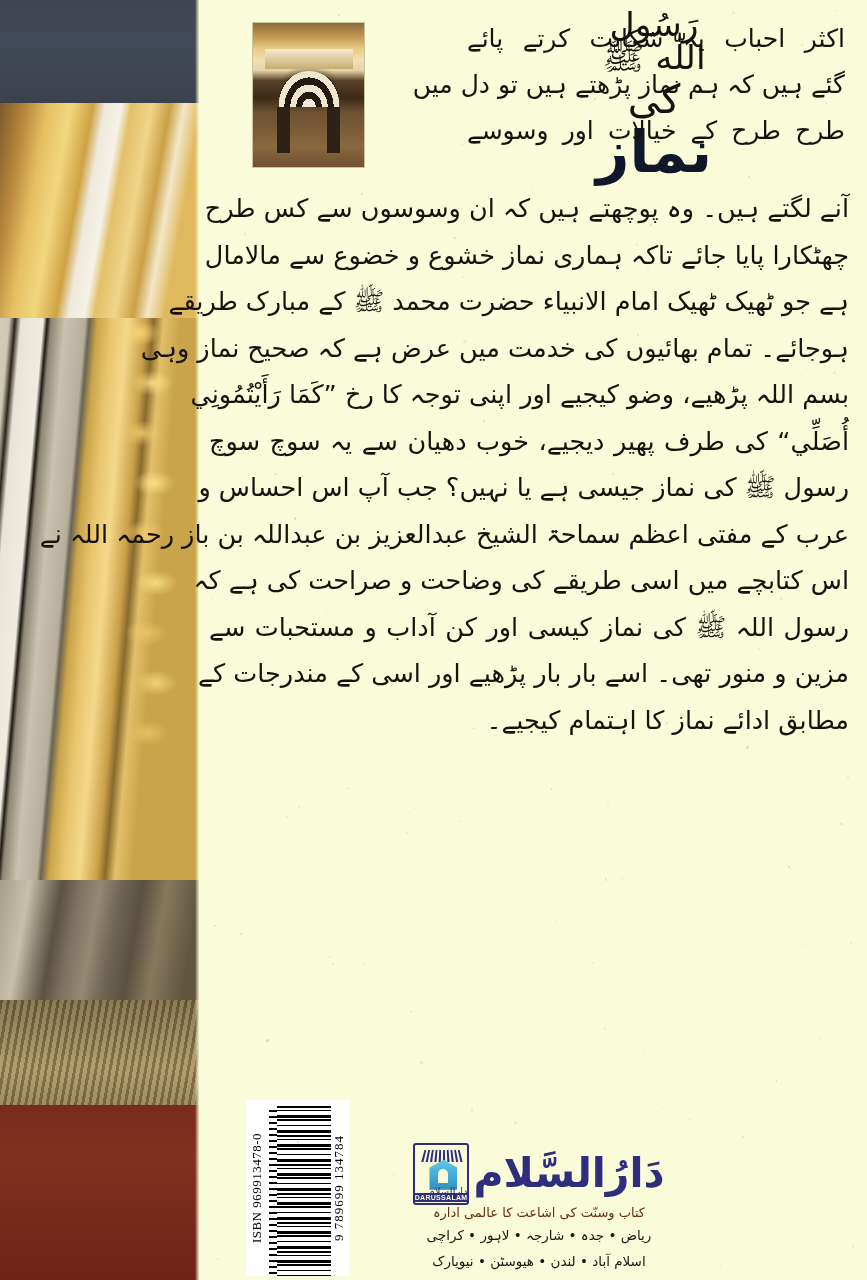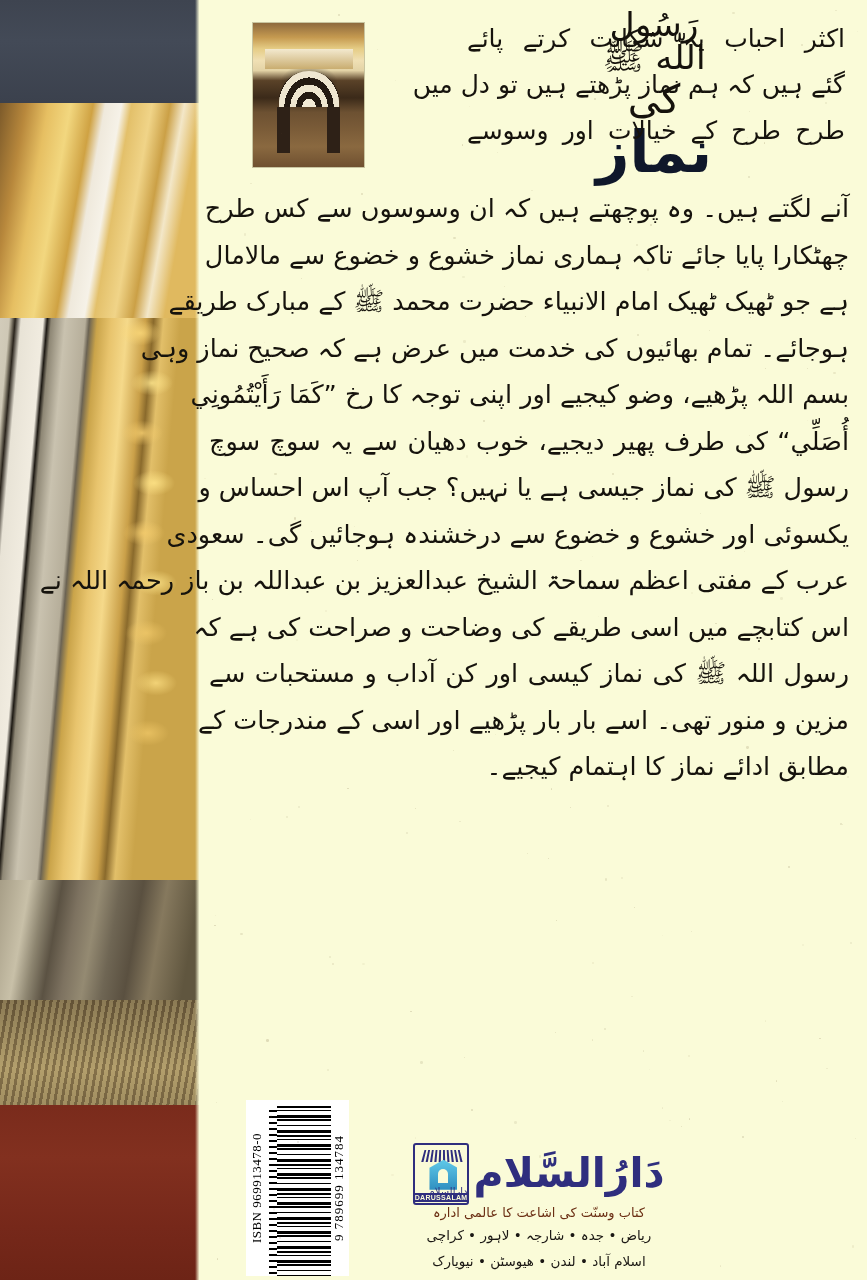--- a/index.html
+++ b/index.html
@@ -308,21 +308,20 @@
 
     <div id="body-block">
       <div class="urdu-line">آنے لگتے ہیں۔ وہ پوچھتے ہیں کہ ان وسوسوں سے کس طرح</div>
       <div class="urdu-line">چھٹکارا پایا جائے تاکہ ہماری نماز خشوع و خضوع سے مالامال</div>
       <div class="urdu-line">ہے جو ٹھیک ٹھیک امام الانبیاء حضرت محمد ﷺ کے مبارک طریقے</div>
       <div class="urdu-line">ہوجائے۔ تمام بھائیوں کی خدمت میں عرض ہے کہ صحیح نماز وہی</div>
 
       <div class="urdu-line">بسم اللہ پڑھیے، وضو کیجیے اور اپنی توجہ کا رخ ”کَمَا رَأَيْتُمُونِي</div>
       <div class="urdu-line">أُصَلِّي“ کی طرف پھیر دیجیے، خوب دھیان سے یہ سوچ سوچ</div>
       <div class="urdu-line">رسول ﷺ کی نماز جیسی ہے یا نہیں؟ جب آپ اس احساس و</div>
-      <div class="urdu-line">یکسوئی اور خشوع و خضوع سے درخشندہ ہوجائیں گی۔ سعودی</div>
 
       <div class="urdu-line">عرب کے مفتی اعظم سماحۃ الشیخ عبدالعزیز بن عبداللہ بن باز رحمہ اللہ نے</div>
       <div class="urdu-line">اس کتابچے میں اسی طریقے کی وضاحت و صراحت کی ہے کہ</div>
       <div class="urdu-line">رسول اللہ ﷺ کی نماز کیسی اور کن آداب و مستحبات سے</div>
       <div class="urdu-line">مزین و منور تھی۔ اسے بار بار پڑھیے اور اسی کے مندرجات کے</div>
       <div class="urdu-line last">مطابق ادائے نماز کا اہتمام کیجیے۔</div>
     </div>
 
     <div id="footer">
 

